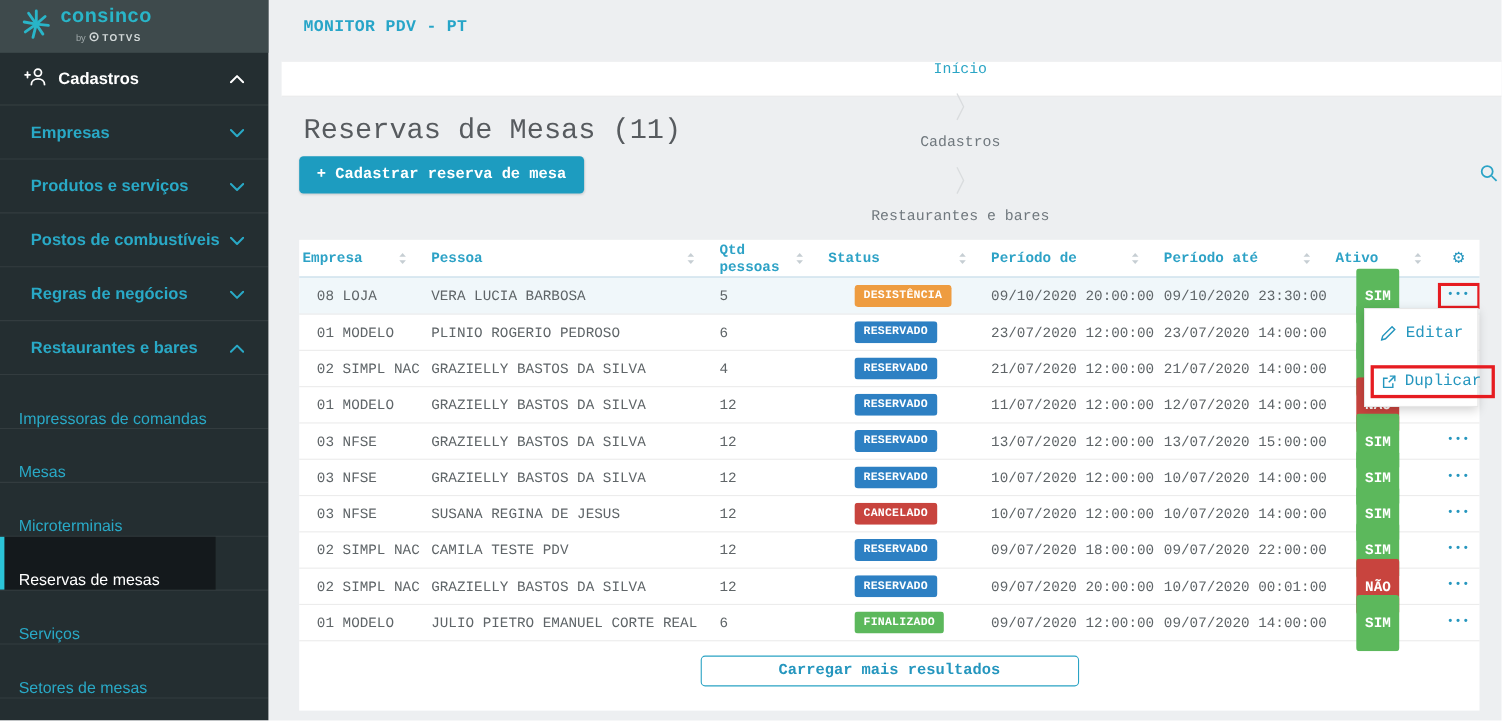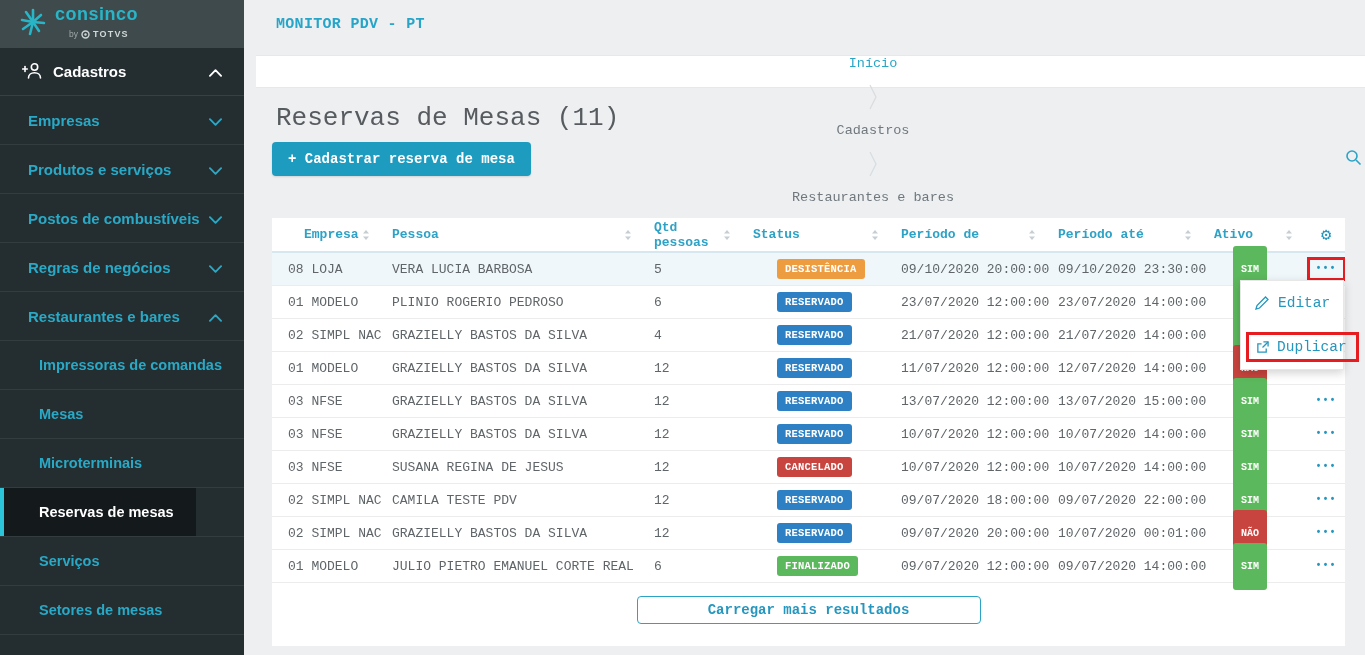--- a/index.html
+++ b/index.html
@@ -15,22 +15,22 @@
   .logo-name{color:#29b5c8;font-weight:bold;font-size:18px;letter-spacing:.5px;line-height:18px;}
   .byline{display:flex;align-items:center;gap:3px;margin-top:2px;padding-left:14px;}
   .byline .by{color:#9fa8a9;font-size:8.5px;}
   .byline .tv{color:#d2d8d8;font-size:9px;font-weight:bold;letter-spacing:1.2px;text-align:center;}
   .side-root{height:47px;display:flex;align-items:center;gap:11px;color:#fff;font-weight:bold;
     font-size:15px;padding:0 22px;border-bottom:1px solid rgba(255,255,255,.09);}
   .side-root .chev{margin-left:auto;color:#fff;}
   .side-item{height:48px;display:flex;align-items:center;color:#29a9c6;font-weight:bold;font-size:15px;
     padding:0 22px 0 28px;border-bottom:1px solid rgba(255,255,255,.07);cursor:pointer;}
   .side-item .chev{margin-left:auto;color:#29a9c6;}
-  .side-subitem{height:48px;display:flex;align-items:center;color:#29a9c6;font-weight:bold;font-size:14.5px;
-    padding-left:39px;border-bottom:1px solid rgba(255,255,255,.07);position:relative;cursor:pointer;}
+  .side-subitem{height:48px;display:flex;align-items:flex-end;color:#29a9c6;font-weight:normal;font-size:14.5px;
+    padding-left:17px;border-bottom:1px solid rgba(255,255,255,.07);position:relative;cursor:pointer;}
   .side-subitem.active{color:#fff;}
   .side-subitem.active::before{content:"";position:absolute;left:0;top:0;width:196px;height:100%;background:#14191c;}
   .side-subitem.active::after{content:"";position:absolute;left:0;top:0;width:4px;height:100%;background:#2bc4d8;}
   .side-subitem span{position:relative;z-index:1;}
   
   .main{position:absolute;left:256px;top:0;width:1214px;height:655px;font-family:Liberation Mono, monospace;}
   .topbar{height:48px;display:flex;align-items:center;padding:0 15px 0 20px;}
   .topbar-title{color:#27a5c8;font-weight:bold;font-size:15px;letter-spacing:.3px;}
   .user-btn{margin-left:auto;width:30px;height:30px;border-radius:50%;background:#f6f7f7;
     box-shadow:0 1px 3px rgba(0,0,0,.15);display:flex;align-items:center;justify-content:center;cursor:pointer;}
@@ -49,36 +49,36 @@
   .search-input{width:218px;height:31px;border:1px solid #ccd1d4;border-radius:4px;box-sizing:border-box;
     padding:0 34px 0 10px;font-size:14.5px;color:#555;font-family:inherit;background:#fff;}
   .search-input::placeholder{color:#a9b1b6;}
   .search-icon{position:absolute;right:9px;top:7px;cursor:pointer;}
   .adv-link{width:66px;color:#2596be;font-weight:bold;font-size:13px;line-height:1.35;cursor:pointer;}
   
   .card{position:relative;margin-top:41px;background:#fff;width:1073px;padding-bottom:22px;}
   .thead,.trow{display:grid;grid-template-columns:112px 262px 99px 148px 157px 156px 101px 1fr;align-items:center;}
   .thead{height:33px;border-bottom:2px solid #d7e7f0;}
   .th{display:flex;align-items:center;color:#2da2c6;font-weight:bold;font-size:13px;padding-left:8px;cursor:pointer;}
-  .th.c1{padding-left:32px;}
+  .th.c1{padding-left:3px;}
   .th .sort{margin-left:auto;margin-right:14px;display:flex;}
   .th-gear{display:flex;justify-content:center;align-items:center;color:#2596be;font-size:17px;cursor:pointer;}
   .trow{height:32px;border-bottom:1px solid #ececec;color:#5f6568;font-size:13px;}
   .trow.hovered{background:#f0f7fa;}
   .td{padding-left:8px;white-space:nowrap;overflow:hidden;}
   .td.td1{padding-left:16px;}
   .td.td4{padding-left:32px;}
   .td.td7{padding-left:27px;}
   .td.td8{padding:0;display:flex;justify-content:center;align-items:center;}
   .badge{display:inline-block;color:#fff;font-weight:bold;font-size:10.5px;padding:4px 8px;border-radius:3px;letter-spacing:.2px;}
   .st-reservado{background:#2d80c3;}
   .st-desistencia{background:#ee9c40;}
   .st-cancelado{background:#c8443e;}
   .st-finalizado{background:#5cb85c;}
-  .pill{display:inline-block;color:#fff;font-weight:bold;font-size:10px;padding:18px 8px;border-radius:3px;}
+  .pill{display:inline-block;color:#fff;font-weight:bold;font-size:13px;padding:18px 8px;border-radius:3px;}
   .pill.sim{background:#5cb85c;}
   .pill.nao{background:#c8443e;}
   .dots{color:#2596be;font-weight:bold;font-size:10px;letter-spacing:1px;line-height:10px;cursor:pointer;}
   .dots-wrap{border:3px solid #e61c21;padding:4px 6px;display:flex;align-items:center;}
   
   .ctx-menu{position:absolute;left:968px;top:62px;width:102px;height:88px;background:#fff;z-index:5;
     border:1px solid #e7e7e7;box-shadow:0 3px 9px rgba(0,0,0,.18);display:flex;flex-direction:column;justify-content:center;gap:6px;}
   .menu-item{height:38px;display:flex;align-items:center;gap:9px;padding-left:14px;color:#2596be;font-size:14.5px;cursor:pointer;}
   .menu-item .mi-icon{display:flex;color:#2596be;}
   .menu-item.highlighted{padding-left:0;}

